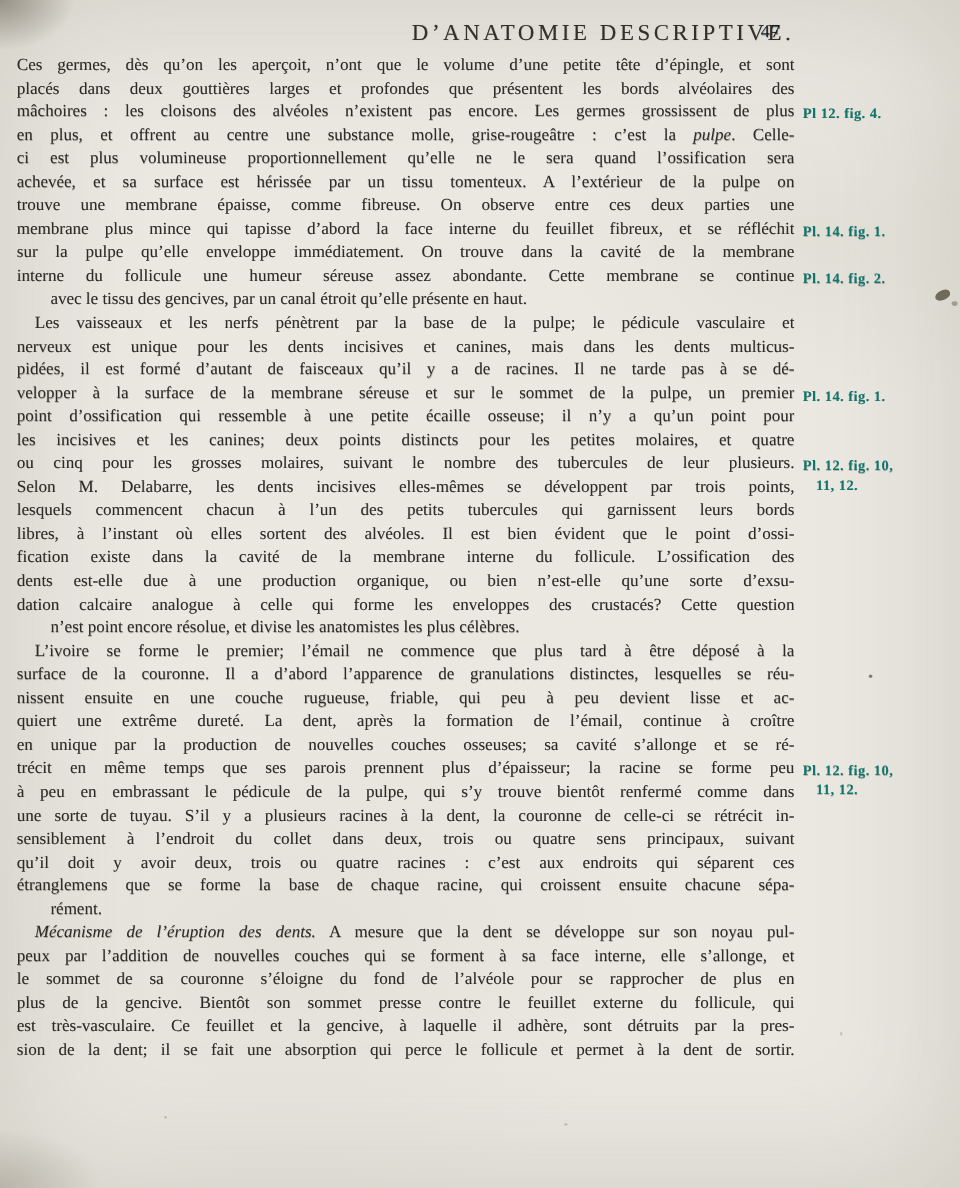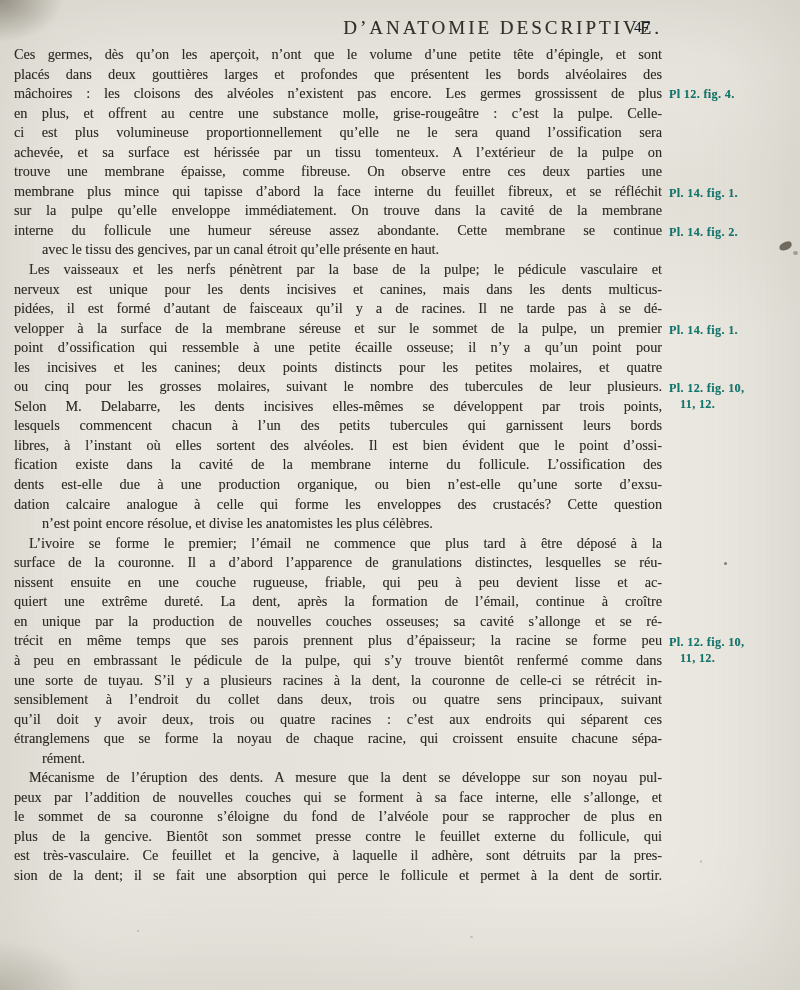--- a/index.html
+++ b/index.html
@@ -29,21 +29,21 @@
     position:absolute;left:14px;top:45px;width:648px;
     font-size:14.2px;line-height:19.55px;
     text-shadow:0.3px 0.3px 0.5px rgba(46,43,38,0.32);
   }
   .line{
     text-align:justify;text-align-last:justify;
     height:19.55px;overflow:hidden;
   }
   .line.last{text-align-last:left;margin-left:28px;}
   .line.indent{text-indent:15px;}
-  .it{}
+  .it{font-style:italic;}
   .margin-notes .mnote{
     position:absolute;left:669px;width:128px;
     font-size:12px;line-height:15.5px;letter-spacing:0.4px;
     color:#0f766e;text-shadow:0.3px 0.3px 0.5px rgba(62,59,51,0.3);font-weight:bold;
   }
   .mnote .ml2{padding-left:11px;}
   .speck{position:absolute;}
   .speck-big{left:779px;top:242px;width:13px;height:8px;background:#554e3f;opacity:.8;
     border-radius:60% 40% 55% 45%;transform:rotate(-18deg);}
   .speck-small{left:793px;top:251px;width:5px;height:4px;background:#6b6453;opacity:.5;border-radius:50%;}
@@ -97,21 +97,21 @@
     <div class="line indent">L’ivoire se forme le premier; l’émail ne commence que plus tard à être déposé à la</div>
     <div class="line">surface de la couronne. Il a d’abord l’apparence de granulations distinctes, lesquelles se réu-</div>
     <div class="line">nissent ensuite en une couche rugueuse, friable, qui peu à peu devient lisse et ac-</div>
     <div class="line">quiert une extrême dureté. La dent, après la formation de l’émail, continue à croître</div>
     <div class="line">en unique par la production de nouvelles couches osseuses; sa cavité s’allonge et se ré-</div>
     <div class="line">trécit en même temps que ses parois prennent plus d’épaisseur; la racine se forme peu</div>
     <div class="line">à peu en embrassant le pédicule de la pulpe, qui s’y trouve bientôt renfermé comme dans</div>
     <div class="line">une sorte de tuyau. S’il y a plusieurs racines à la dent, la couronne de celle-ci se rétrécit in-</div>
     <div class="line">sensiblement à l’endroit du collet dans deux, trois ou quatre sens principaux, suivant</div>
     <div class="line">qu’il doit y avoir deux, trois ou quatre racines : c’est aux endroits qui séparent ces</div>
-    <div class="line">étranglemens que se forme la noyau de chaque racine, qui croissent ensuite chacune sépa-</div>
+    <div class="line">étranglemens que se forme la base de chaque racine, qui croissent ensuite chacune sépa-</div>
     <div class="line last">rément.</div>
   </div>
 
   <div>
     <div class="line indent"><span class="it">Mécanisme de l’éruption des dents.</span><span> A mesure que la dent se développe sur son noyau pul-</span></div>
     <div class="line">peux par l’addition de nouvelles couches qui se forment à sa face interne, elle s’allonge, et</div>
     <div class="line">le sommet de sa couronne s’éloigne du fond de l’alvéole pour se rapprocher de plus en</div>
     <div class="line">plus de la gencive. Bientôt son sommet presse contre le feuillet externe du follicule, qui</div>
     <div class="line">est très-vasculaire. Ce feuillet et la gencive, à laquelle il adhère, sont détruits par la pres-</div>
     <div class="line">sion de la dent; il se fait une absorption qui perce le follicule et permet à la dent de sortir.</div>

